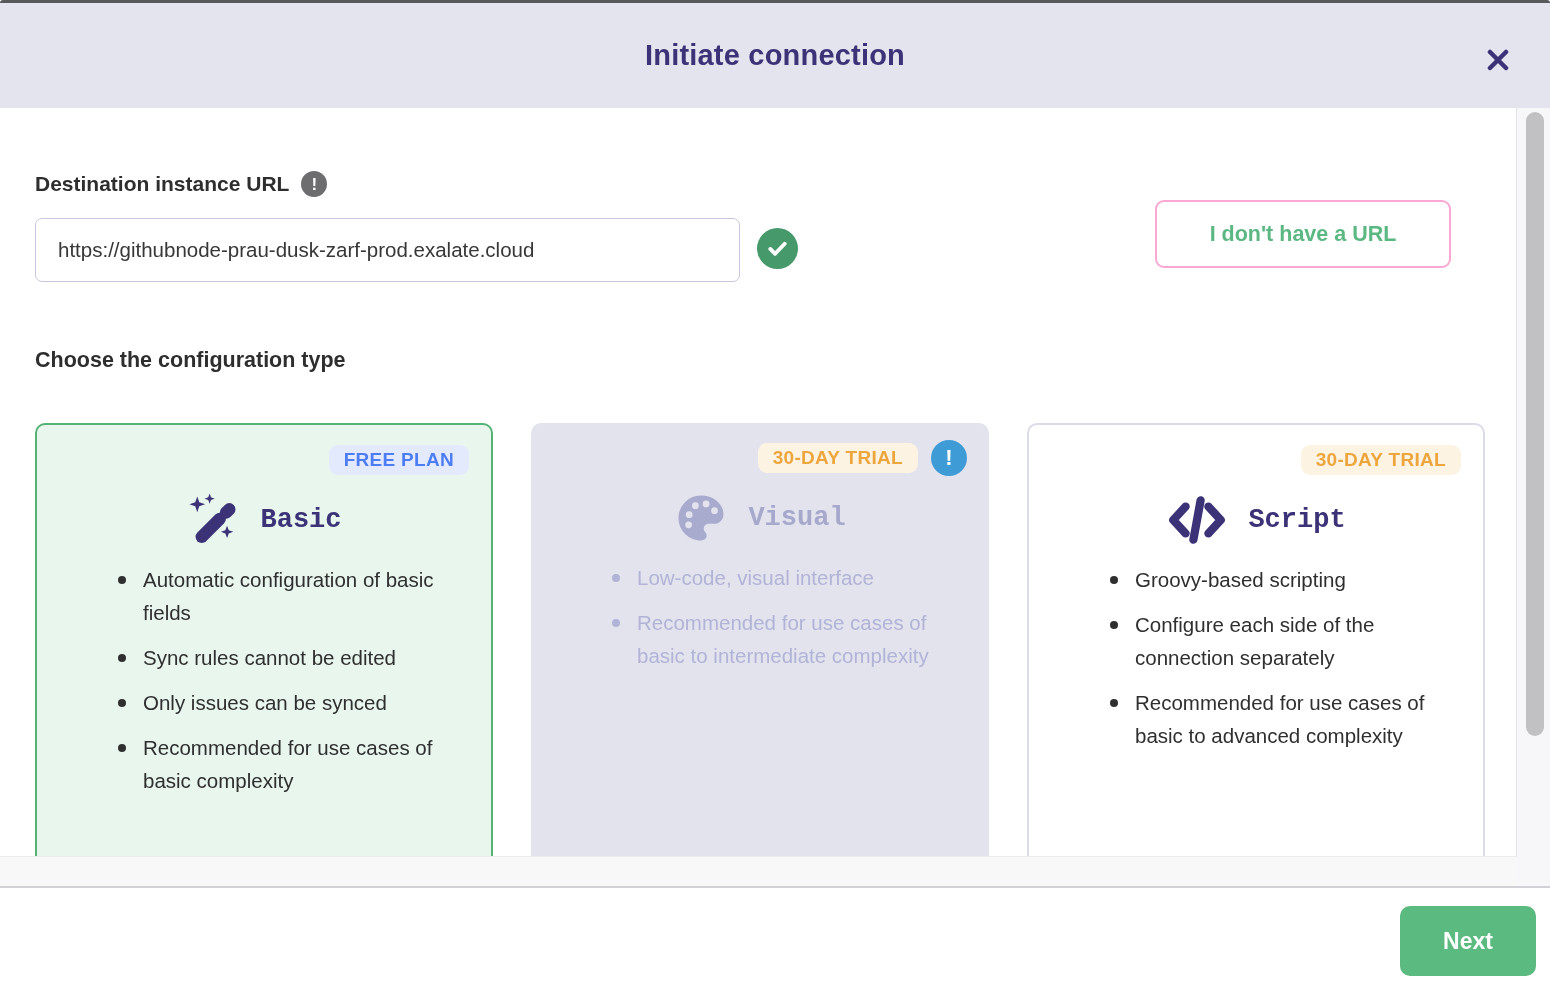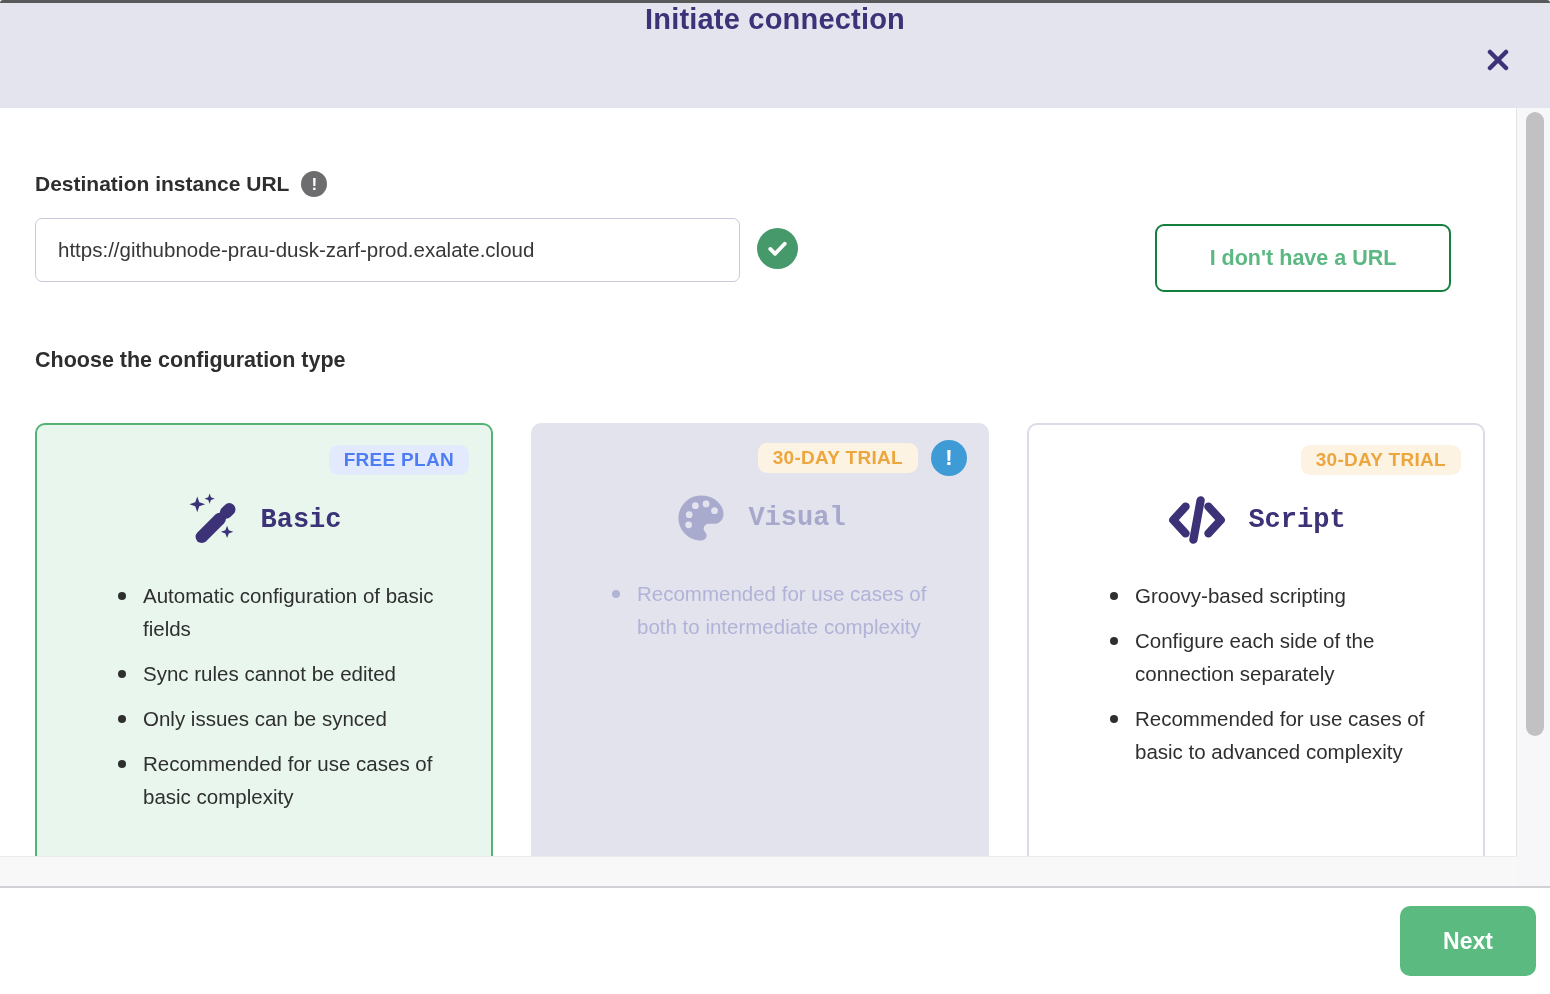--- a/index.html
+++ b/index.html
@@ -6,21 +6,21 @@
   body{
     width:1550px;height:994px;position:relative;overflow:hidden;
     background:#ffffff;
     font-family:"Liberation Sans","DejaVu Sans",sans-serif;
     -webkit-font-smoothing:antialiased;
   }
   .top-edge{position:absolute;top:0;left:0;right:0;height:3px;background:#59595c;border-radius:6px 6px 0 0;}
   
   .modal-header{
     position:absolute;top:3px;left:0;right:0;height:105px;
-    background:#e4e4ee;display:flex;justify-content:center;
+    background:#e4e4ee;display:flex;align-items:center;justify-content:center;
   }
   .modal-title{font-size:29px;font-weight:bold;color:#3b3277;letter-spacing:.2px;}
   .close-btn{
     position:absolute;right:40px;top:45px;width:24px;height:24px;cursor:pointer;
     display:flex;align-items:center;justify-content:center;background:none;border:none;padding:0;
   }
   
   .scroll-body{
     position:absolute;top:108px;left:0;width:1517px;height:748px;
     background:#fff;overflow:hidden;
@@ -50,22 +50,22 @@
     position:absolute;top:110px;left:35px;width:705px;height:64px;box-sizing:border-box;
     border:1px solid #c8c8dc;border-radius:7px;padding:0 22px;
     font-family:"Liberation Sans","DejaVu Sans",sans-serif;
     font-size:20.5px;color:#373737;background:#fff;outline:none;
   }
   .check-circle{
     position:absolute;top:120px;left:757px;width:41px;height:41px;border-radius:50%;
     background:#46996a;display:flex;align-items:center;justify-content:center;
   }
   .no-url-btn{
-    position:absolute;top:116px;left:1155px;width:296px;height:68px;box-sizing:border-box;
-    background:#fff;border:2px solid #15803d;border-radius:9px;
+    position:absolute;top:92px;left:1155px;width:296px;height:68px;box-sizing:border-box;
+    background:#fff;border:2px solid #f9a8d4;border-radius:9px;
     color:#5cb882;font-size:21.5px;font-weight:bold;cursor:pointer;
     font-family:"Liberation Sans","DejaVu Sans",sans-serif;
   }
   
   .config-heading{position:absolute;top:240px;left:35px;font-size:21.5px;font-weight:bold;color:#2e2e2e;}
   .card{
     position:absolute;top:315px;width:458px;height:470px;box-sizing:border-box;
     border-radius:10px;padding:16px 22px;cursor:pointer;
   }
   .card-basic{left:35px;background:#e8f6ee;border:2px solid #55b376;}
@@ -79,21 +79,21 @@
   .badge-free{background:#e4eafe;color:#4d7df2;}
   .badge-trial{background:#fcf3e3;color:#eda63e;}
   .blue-info{
     width:36px;height:36px;border-radius:50%;background:#3f9bd6;color:#fff;
     display:flex;align-items:center;justify-content:center;
     font-size:22px;font-weight:bold;line-height:1;cursor:pointer;flex:0 0 auto;
   }
   .card-header{display:flex;align-items:center;justify-content:center;gap:20px;margin-top:10px;height:62px;}
   .card-title{font-size:27px;font-weight:bold;color:#3b3277;font-family:Liberation Mono, monospace;}
   .card-visual .card-title{color:#a6a8cc;}
-  ul.bullets{list-style:none;margin:28px 0 0 0;padding:0 4px 0 84px;}
+  ul.bullets{list-style:none;margin:12px 0 0 0;padding:0 4px 0 84px;}
   ul.bullets li{
     position:relative;font-size:20.5px;line-height:33px;margin-bottom:12px;color:#2f2f2f;
   }
   ul.bullets li::before{
     content:"";position:absolute;left:-25px;top:13px;width:8px;height:8px;border-radius:50%;
     background:#2f2f2f;
   }
   .card-visual ul.bullets li{color:#b1b3d7;}
   .card-visual ul.bullets li::before{background:#b1b3d7;}
   
@@ -182,21 +182,22 @@
             <circle cx="19" cy="13" r="3"></circle>
             <circle cx="28.5" cy="11.5" r="3"></circle>
             <circle cx="36" cy="17.5" r="3"></circle>
             <circle cx="13" cy="30" r="3"></circle>
           </g>
         </svg>
       </span>
       <span class="card-title">Visual</span>
     </div>
     <ul class="bullets">
-      <li>Recommended for use cases of both to intermediate complexity</li>
+      <li>Low-code, visual interface</li>
+      <li>Recommended for use cases of basic to intermediate complexity</li>
     </ul>
   </div>
 
   <div class="card card-script">
     <div class="badge-row">
       <span class="badge badge-trial">30-DAY TRIAL</span>
     </div>
     <div class="card-header">
       <span>
         <svg width="62" height="54" viewBox="0 0 60 52">

